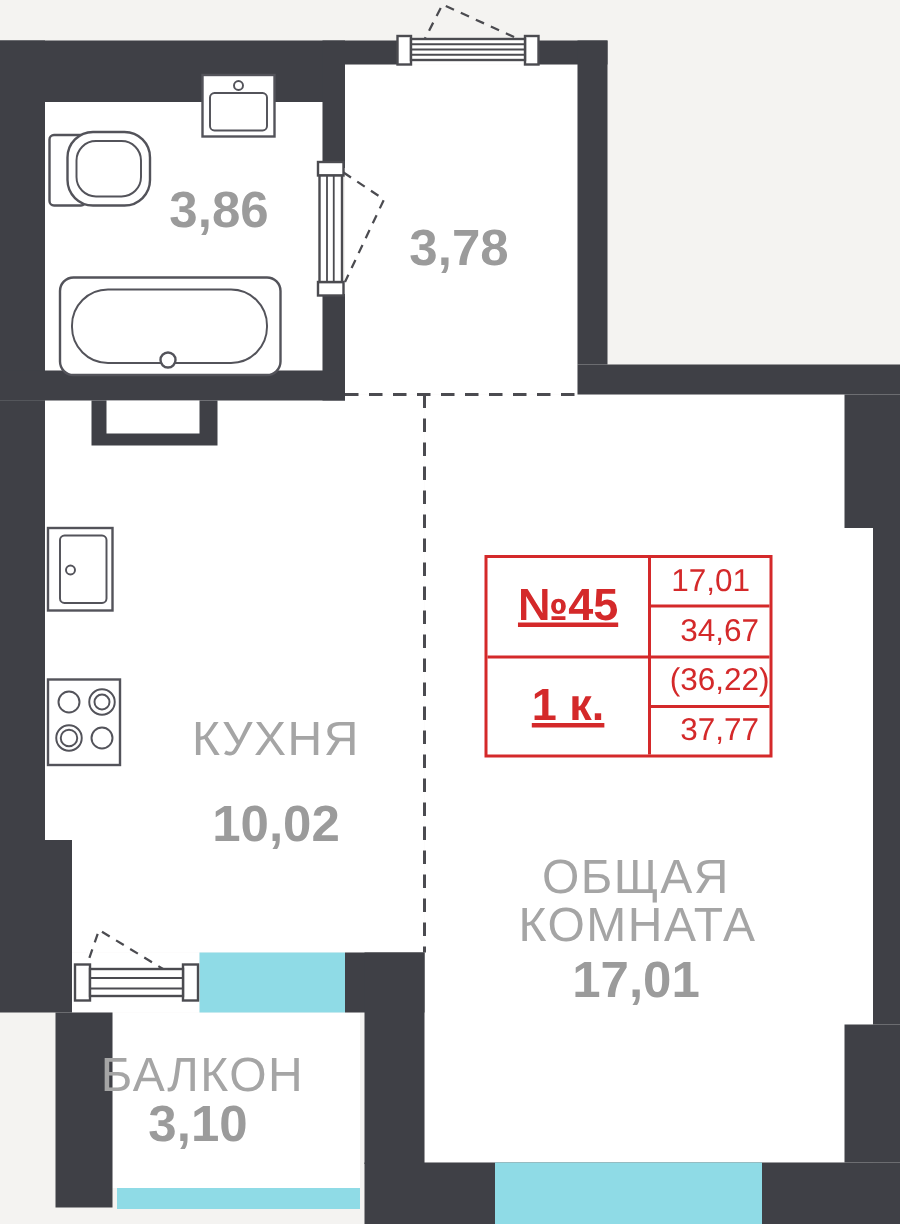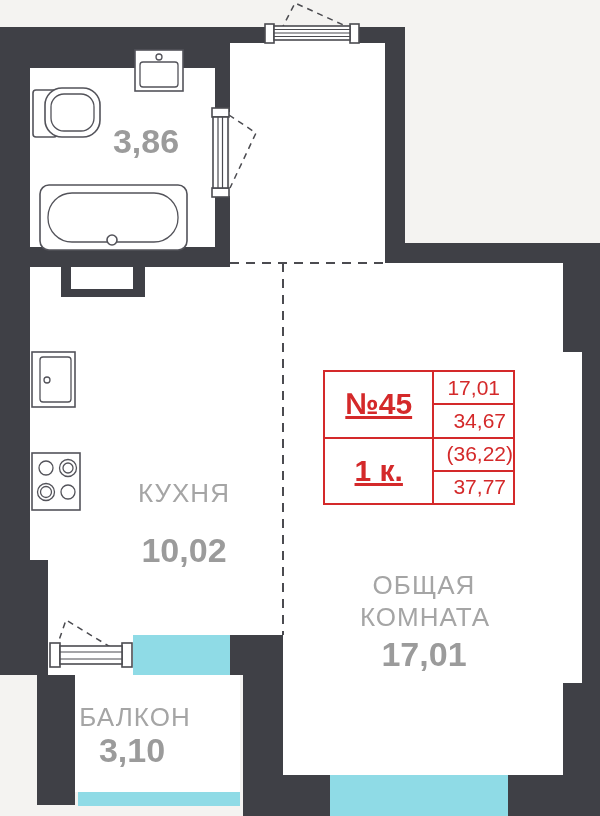--- a/index.html
+++ b/index.html
@@ -21,21 +21,21 @@
   .glass{fill:var(--glass);}
   .fixture{fill:#ffffff;stroke:#53535a;stroke-width:1.6;}
   .fixline{fill:none;stroke:#53535a;stroke-width:1.3;}
   .dash{stroke:#4b4b50;stroke-width:2;stroke-dasharray:9 7;fill:none;}
   .swing{stroke:#4b4b50;stroke-width:1.5;stroke-dasharray:6 5;fill:none;}
   .leaf{fill:#ffffff;stroke:#4b4b50;stroke-width:1.6;}
   .leafline{stroke:#4b4b50;stroke-width:1.2;fill:none;}
 
   .room-name{
     position:absolute;transform:translate(-50%,-50%);
-    color:var(--gray-name);font-size:26px;letter-spacing:1px;white-space:nowrap;
+    color:var(--gray-name);font-size:32px;letter-spacing:1px;white-space:nowrap;
   }
   .room-area{
     position:absolute;transform:translate(-50%,-50%);
     color:var(--gray-num);font-size:34px;font-weight:700;white-space:nowrap;
   }
   .info-table{
     position:absolute;left:323px;top:370px;width:192px;height:135px;
     box-sizing:border-box;border:2px solid var(--red);background:#ffffff;
     color:var(--red);display:flex;
   }
@@ -158,20 +158,21 @@
       <polyline class="swing" points="56,649 66,620 112,648"></polyline>
       <rect class="leaf" x="50" y="643" width="10" height="24"></rect>
       <rect class="leaf" x="122" y="643" width="10" height="24"></rect>
       <rect class="leaf" x="60" y="646" width="62" height="18"></rect>
       <line class="leafline" x1="60" y1="652" x2="122" y2="652"></line>
       <line class="leafline" x1="60" y1="659" x2="122" y2="659"></line>
     </g>
   </svg>
 
   <div class="room-area" style="left:146px;top:141px">3,86</div>
+  <div class="room-area" style="left:306px;top:166px">3,78</div>
   <div class="room-name" style="left:184px;top:493px">КУХНЯ</div>
   <div class="room-area" style="left:184px;top:550px">10,02</div>
   <div class="room-name" style="left:424px;top:585px">ОБЩАЯ</div>
   <div class="room-name" style="left:425px;top:617px">КОМНАТА</div>
   <div class="room-area" style="left:424px;top:654px">17,01</div>
   <div class="room-name" style="left:135px;top:717px">БАЛКОН</div>
   <div class="room-area" style="left:132px;top:750px">3,10</div>
 
   <div class="info-table">
     <div class="it-left">

